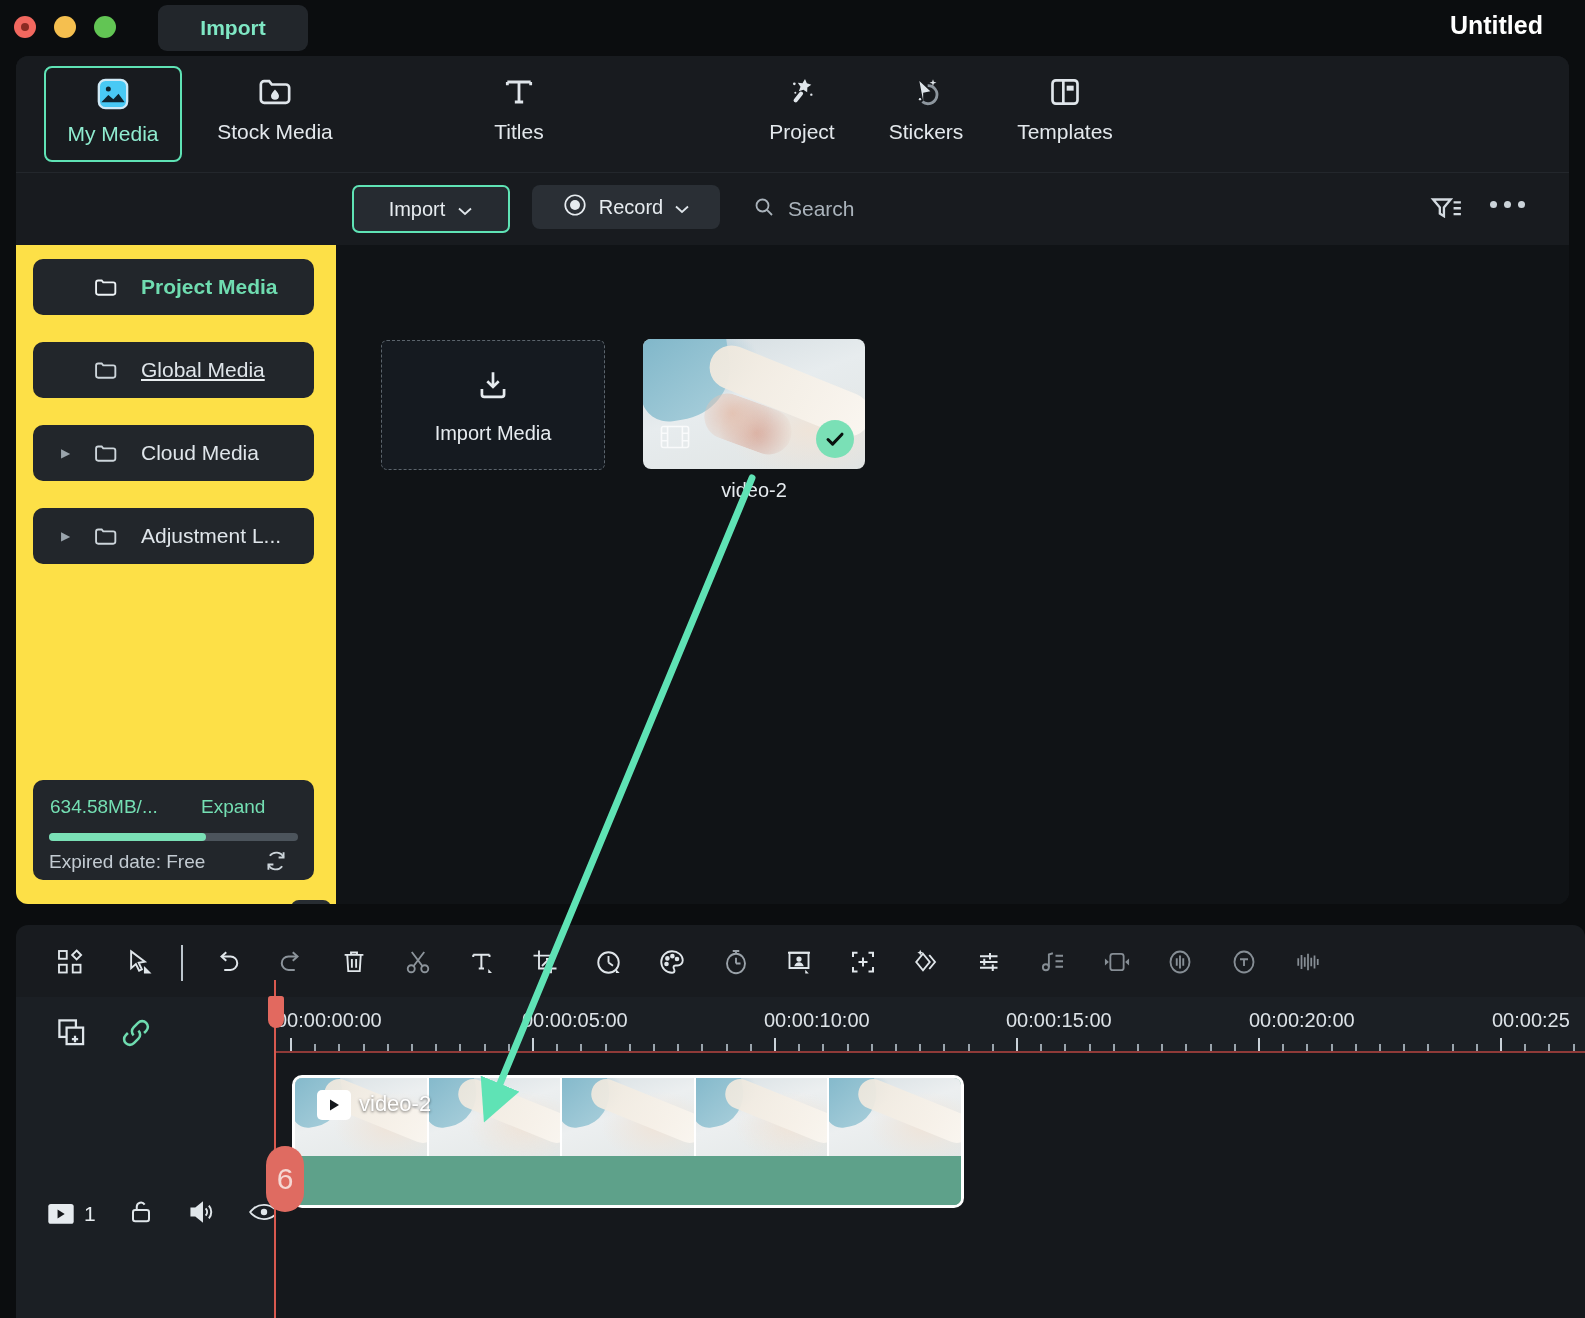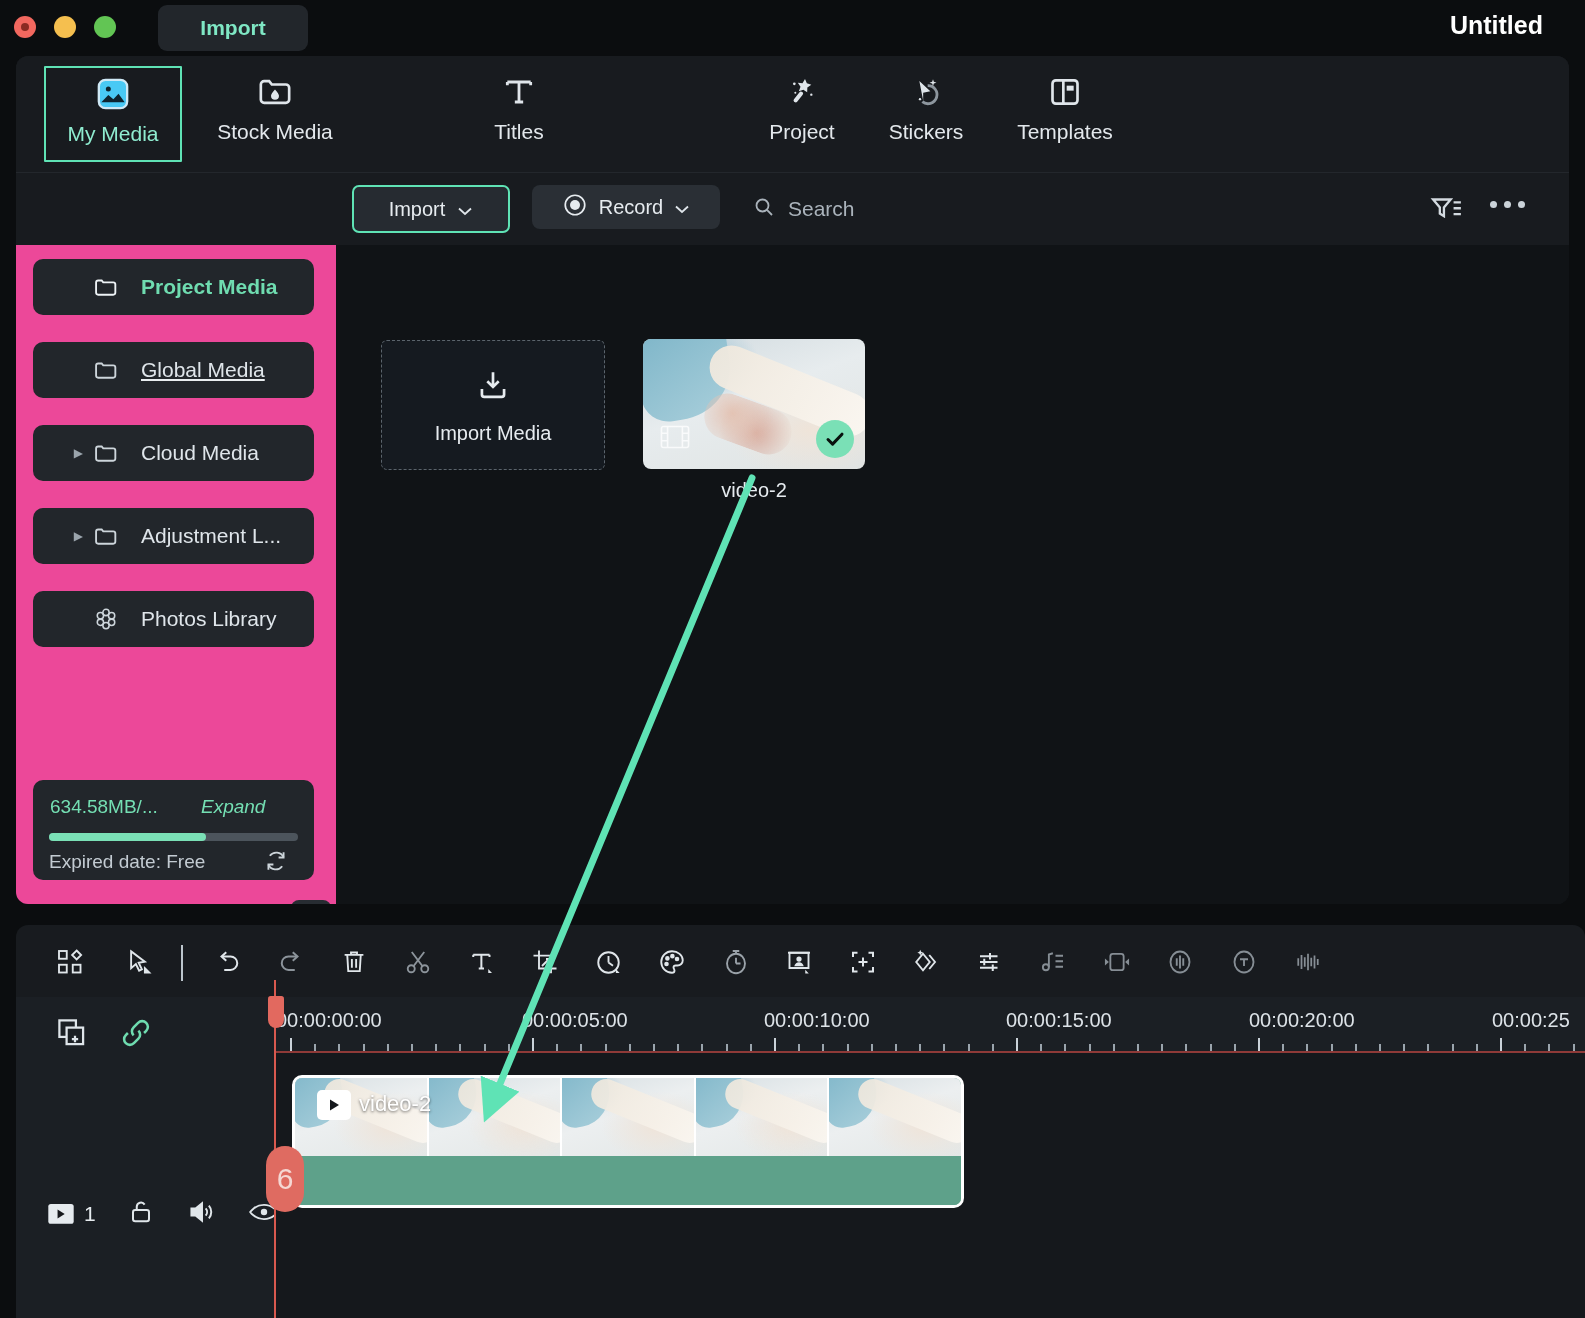--- a/index.html
+++ b/index.html
@@ -40,21 +40,21 @@
   #navbar{position:absolute;left:0;top:0;width:1553px;height:116px;background:#181b1f;
     border-bottom:1px solid #232budget;}
   #navbar{border-bottom:1px solid #23272c;}
   .navtab{
     position:absolute;top:10px;height:96px;
     display:flex;flex-direction:column;align-items:center;justify-content:flex-start;
     cursor:pointer;padding:0 8px;box-sizing:border-box;
   }
   .navtab .nav-ico{height:52px;display:flex;align-items:center;justify-content:center;}
   .navtab .nav-lbl{font-size:21px;color:#e3e8ec;margin-top:2px;white-space:nowrap;}
-  .navtab.active{border:2px solid #5fe3b5;border-radius:1px;}
+  .navtab.active{border:2px solid #5fe3b5;border-radius:8px;}
   .navtab.active .nav-lbl{color:#8fecd0;}
 
   
   #mediabar{position:absolute;left:0;top:117px;width:1553px;height:72px;background:#181b1f;}
   #import-btn{
     position:absolute;left:336px;top:12px;width:158px;height:48px;
     border:2px solid #5fe3b5;border-radius:7px;background:#262b31;
     display:flex;align-items:center;justify-content:center;gap:12px;cursor:pointer;
     font-size:20px;color:#e6ebef;box-sizing:border-box;
   }
@@ -67,38 +67,38 @@
   #search-box{
     position:absolute;left:736px;top:20px;height:32px;
     display:flex;align-items:center;gap:12px;cursor:text;
   }
   #search-box .sp{font-size:21px;color:#aab3bb;}
   #filter-icon{position:absolute;left:1412px;top:18px;cursor:pointer;}
   #more-icon{position:absolute;left:1474px;top:28px;cursor:pointer;display:flex;gap:7px;}
   #more-icon i{display:block;width:7px;height:7px;border-radius:50%;background:#cbd3d9;}
 
   
-  #sidebar{position:absolute;left:0;top:189px;width:320px;height:659px;background:#ec4899;text-align:right;}
+  #sidebar{position:absolute;left:0;top:189px;width:320px;height:659px;background:#fde047;}
   .side-item{
     position:absolute;left:17px;width:281px;height:56px;
     background:#22262b;border-radius:10px;
     display:flex;align-items:center;cursor:pointer;box-sizing:border-box;
   }
   .side-item .caret{width:22px;margin-left:28px;font-size:12px;color:#9aa4ac;}
   .side-item .sico{width:34px;display:flex;align-items:center;justify-content:center;margin-left:6px;}
   .side-item .slbl{font-size:21px;color:#dfe5ea;margin-left:18px;white-space:nowrap;}
   .side-item.active .slbl{color:#6fdcb0;font-weight:bold;}
   .side-item.noindent .sico{margin-left:56px;}
 
   #storage-card{
     position:absolute;left:17px;top:535px;width:281px;height:100px;
     background:#22262b;border-radius:10px;
   }
   #storage-usage{position:absolute;left:17px;top:16px;font-size:19px;color:#74dfb3;}
-  #storage-expand{position:absolute;left:168px;top:16px;font-size:19px;color:#74dfb3;cursor:pointer;font-style:italic;}
+  #storage-expand{position:absolute;left:168px;top:16px;font-size:19px;color:#74dfb3;cursor:pointer;}
   #storage-track{position:absolute;left:16px;top:53px;width:249px;height:8px;border-radius:4px;background:#4c545c;}
   #storage-fill{position:absolute;left:0;top:0;height:8px;border-radius:4px;background:#7ae0b6;}
   #storage-expiry{position:absolute;left:16px;top:71px;font-size:19px;color:#c3cbd2;}
   #storage-refresh{position:absolute;left:230px;top:68px;cursor:pointer;}
   #collapse-btn{position:absolute;left:275px;top:655px;width:40px;height:40px;border-radius:8px;
     background:#272c32;display:flex;align-items:center;justify-content:center;cursor:pointer;}
 
   
   #content{position:absolute;left:320px;top:189px;width:1233px;height:659px;background:#101316;}
   #import-media-box{
@@ -351,33 +351,20 @@
     <div class="side-item" style="top:263px;">
       <span class="caret">▶</span>
       <span class="sico">
         <svg width="28" height="28" viewBox="0 0 24 24" fill="none" stroke="#cdd5db" stroke-width="1.6">
           <path d="M3.5 8.2a1.8 1.8 0 011.8-1.8h3l1.3 1.6h8.6a1.8 1.8 0 011.8 1.8v7a1.8 1.8 0 01-1.8 1.8H5.3a1.8 1.8 0 01-1.8-1.8z"></path>
         </svg>
       </span>
       <span class="slbl">Adjustment L...</span>
     </div>
 
-    <div class="side-item noindent" style="top:346px;">
-      <span class="sico">
-        <svg width="28" height="28" viewBox="0 0 24 24" fill="none" stroke="#cdd5db" stroke-width="1.3">
-          <circle cx="12" cy="6.4" r="2.7"></circle>
-            <circle cx="12" cy="17.6" r="2.7"></circle>
-          <circle cx="7.2" cy="9.2" r="2.7"></circle>
-            <circle cx="16.8" cy="9.2" r="2.7"></circle>
-          <circle cx="7.2" cy="14.8" r="2.7"></circle>
-            <circle cx="16.8" cy="14.8" r="2.7"></circle>
-        </svg>
-      </span>
-      <span class="slbl">Photos Library</span>
-    </div>
 
     <div id="storage-card">
       <div id="storage-usage">634.58MB/...</div>
       <div id="storage-expand">Expand</div>
       <div id="storage-track">
         <div id="storage-fill" style="width: 63%;"></div>
       </div>
       <div id="storage-expiry">Expired date: Free</div>
       <div id="storage-refresh">
         <svg width="26" height="26" viewBox="0 0 24 24" fill="none" stroke="#cdd5db" stroke-width="1.7">

